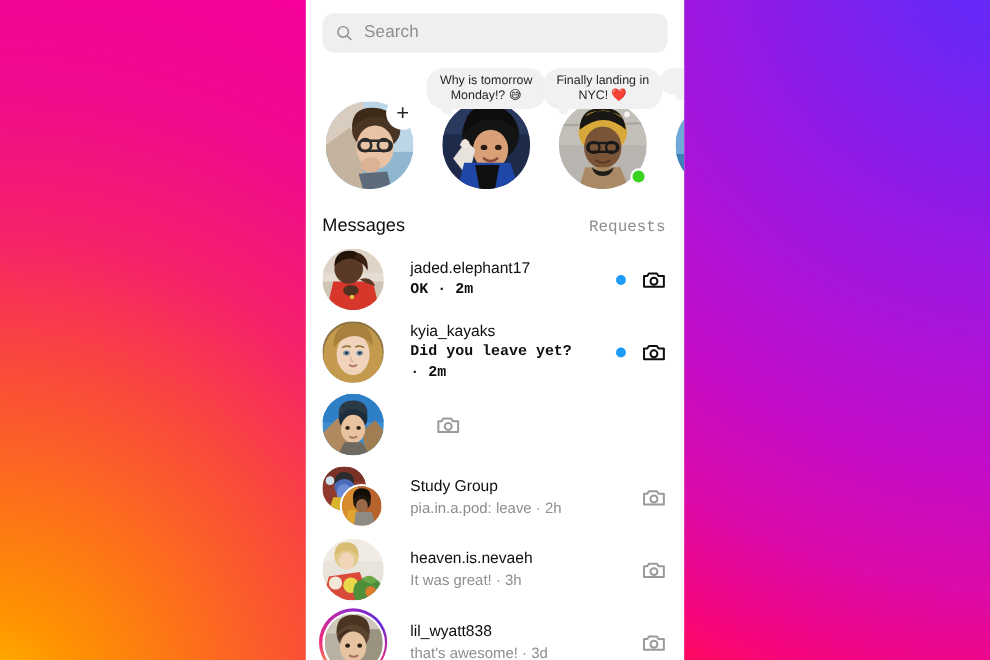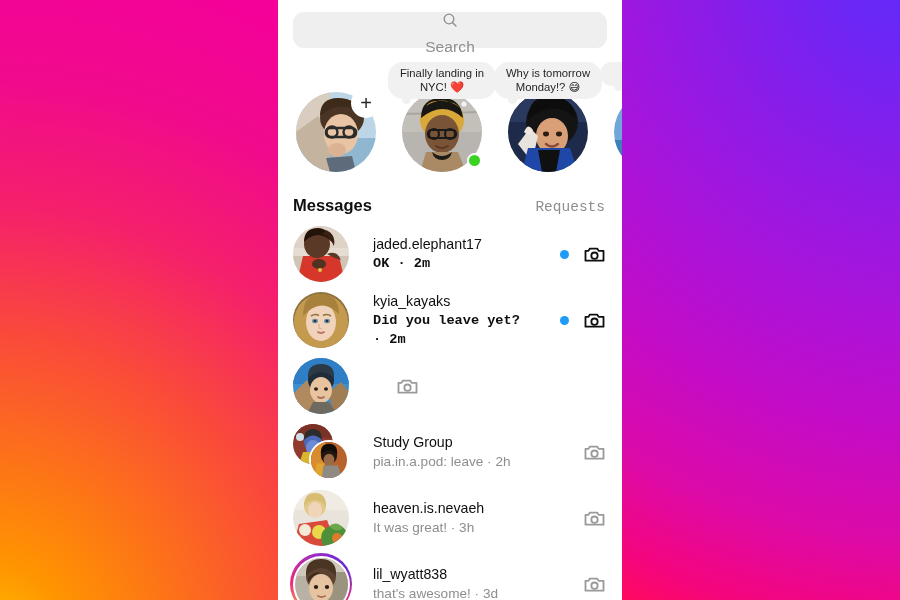--- a/index.html
+++ b/index.html
@@ -27,21 +27,21 @@
     position: absolute;
     left: 278px; top: 0; width: 344px; height: 600px;
     background: #ffffff;
     overflow: hidden;
   }
 
   
   .search-wrap { padding: 12px 15px 0 15px; }
   .search-bar {
     height: 36px; border-radius: 11px; background: #efefef;
-    display: flex; align-items: center; padding: 0 12px; gap: 10px; flex-direction: column;
+    display: flex; align-items: center; padding: 0 12px; gap: 10px;
   }
   .search-bar .mag { width: 16px; height: 16px; flex: 0 0 auto; }
   .search-placeholder {
     font-size: 15.5px; color: #8e8e8e; letter-spacing: .1px;
   }
 
   
   .notes-row {
     display: flex; align-items: flex-start;
     padding: 14px 0 0 12px; gap: 14px;
@@ -76,21 +76,21 @@
     position: absolute; right: 6px; bottom: 4px;
     width: 15px; height: 15px; border-radius: 50%;
     background: #3ad321; border: 2.5px solid #fff; z-index: 4;
   }
 
   
   .messages-header {
     display: flex; align-items: baseline; justify-content: space-between;
     padding: 16px 17px 6px 15px;
   }
-  .messages-title { font-size: 16.5px; font-weight: bold; color: #0f0f0f; }
+  .messages-title { font-size: 16.5px; font-weight: normal; color: #0f0f0f; }
   .requests-link { font-size: 14.5px; color: #8e8e8e; font-family: Liberation Mono, monospace; }
 
   
   .conv-list { padding: 0 0 0 0; }
   .conv-row {
     display: flex; align-items: center;
     padding: 8px 16px 8px 15px; gap: 24px; height: 66px;
   }
   .conv-avatar-wrap { flex: 0 0 auto; width: 56px; height: 56px; position: relative; }
   .conv-avatar {
@@ -159,20 +159,43 @@
             <rect x="0" y="46" width="80" height="34" fill="#8fb7cf"></rect>
             <path d="M0 40 L22 24 L34 40 L34 80 L0 80 Z" fill="#c4b49f"></path>
             <ellipse cx="46" cy="26" rx="22" ry="19" fill="#4a3524"></ellipse>
             <ellipse cx="45" cy="42" rx="17" ry="20" fill="#e8c3a4"></ellipse>
             <path d="M24 24 q20 -18 42 -2 q-6 -16 -24 -16 q-18 0 -18 18 Z" fill="#3e2a19"></path>
             <rect x="30" y="36" width="30" height="9" rx="4" fill="none" stroke="#2b2b2b" stroke-width="2.4"></rect>
             <circle cx="36" cy="40" r="5.5" fill="none" stroke="#2b2b2b" stroke-width="2.4"></circle>
             <circle cx="53" cy="40" r="5.5" fill="none" stroke="#2b2b2b" stroke-width="2.4"></circle>
             <ellipse cx="41" cy="58" rx="9" ry="7" fill="#dcb294"></ellipse>
             <path d="M30 66 L34 80 L60 80 L56 64 Z" fill="#5d6b7a"></path>
+          </svg>
+        </div>
+      </div>
+
+    </div>
+
+    <div class="note-item">
+      <div class="note-bubble">Why is tomorrow Monday!? 😅</div>
+      <div class="note-avatar-wrap">
+        <div class="note-avatar">
+          <svg class="ph" viewBox="0 0 80 80" preserveAspectRatio="xMidYMid slice">
+            <rect width="80" height="80" fill="#1d2a4a"></rect>
+            <rect x="0" y="0" width="80" height="30" fill="#2a3a5e"></rect>
+            <ellipse cx="44" cy="30" rx="26" ry="25" fill="#141414"></ellipse>
+            <ellipse cx="44" cy="44" rx="16" ry="18" fill="#d9a077"></ellipse>
+            <path d="M20 28 q24 -22 48 -2 q-4 -22 -26 -22 q-22 0 -22 24 Z" fill="#0d0d0d"></path>
+            <ellipse cx="38" cy="42" rx="3" ry="2.4" fill="#2b1b10"></ellipse>
+            <ellipse cx="51" cy="42" rx="3" ry="2.4" fill="#2b1b10"></ellipse>
+            <path d="M38 52 q6 5 12 0" stroke="#8c4a3a" stroke-width="2.4" fill="none" stroke-linecap="round"></path>
+            <path d="M10 52 L22 36 L30 44 L24 70 Z" fill="#e8e2dc"></path>
+            <path d="M16 40 q4 -10 9 -2 q-3 8 -9 2 Z" fill="#f0e8e0"></path>
+            <path d="M14 80 L20 56 L62 56 L70 80 Z" fill="#1f47a8"></path>
+            <path d="M30 58 L34 80 L48 80 L52 58 Z" fill="#101010"></path>
           </svg>
         </div>
       </div>
 
     </div>
 
     <div class="note-item">
       <div class="note-bubble">Finally landing in NYC! ❤️</div>
       <div class="note-avatar-wrap">
         <div class="online-dot"></div>
@@ -192,43 +215,20 @@
             <path d="M34 54 q6 4 12 0" stroke="#5c3a24" stroke-width="2" fill="none" stroke-linecap="round"></path>
             <path d="M18 80 L24 60 L56 60 L64 80 Z" fill="#a98a64"></path>
             <path d="M30 60 q10 8 20 0 q-2 8 -10 8 q-8 0 -10 -8 Z" fill="#1e1c19"></path>
           </svg>
         </div>
       </div>
 
     </div>
 
     <div class="note-item">
-      <div class="note-bubble">Why is tomorrow Monday!? 😅</div>
-      <div class="note-avatar-wrap">
-        <div class="note-avatar">
-          <svg class="ph" viewBox="0 0 80 80" preserveAspectRatio="xMidYMid slice">
-            <rect width="80" height="80" fill="#1d2a4a"></rect>
-            <rect x="0" y="0" width="80" height="30" fill="#2a3a5e"></rect>
-            <ellipse cx="44" cy="30" rx="26" ry="25" fill="#141414"></ellipse>
-            <ellipse cx="44" cy="44" rx="16" ry="18" fill="#d9a077"></ellipse>
-            <path d="M20 28 q24 -22 48 -2 q-4 -22 -26 -22 q-22 0 -22 24 Z" fill="#0d0d0d"></path>
-            <ellipse cx="38" cy="42" rx="3" ry="2.4" fill="#2b1b10"></ellipse>
-            <ellipse cx="51" cy="42" rx="3" ry="2.4" fill="#2b1b10"></ellipse>
-            <path d="M38 52 q6 5 12 0" stroke="#8c4a3a" stroke-width="2.4" fill="none" stroke-linecap="round"></path>
-            <path d="M10 52 L22 36 L30 44 L24 70 Z" fill="#e8e2dc"></path>
-            <path d="M16 40 q4 -10 9 -2 q-3 8 -9 2 Z" fill="#f0e8e0"></path>
-            <path d="M14 80 L20 56 L62 56 L70 80 Z" fill="#1f47a8"></path>
-            <path d="M30 58 L34 80 L48 80 L52 58 Z" fill="#101010"></path>
-          </svg>
-        </div>
-      </div>
-
-    </div>
-
-    <div class="note-item">
       <div class="note-bubble">Gar w</div>
       <div class="note-avatar-wrap">
         <div class="note-avatar">
           <svg class="ph" viewBox="0 0 80 80" preserveAspectRatio="xMidYMid slice">
             <rect width="80" height="80" fill="#6fa8d6"></rect>
             <rect x="0" y="48" width="80" height="32" fill="#3f7fb8"></rect>
             <ellipse cx="42" cy="34" rx="26" ry="28" fill="#2b1a12"></ellipse>
             <ellipse cx="40" cy="46" rx="18" ry="20" fill="#c98f66"></ellipse>
             <path d="M14 34 q26 -26 54 -4 q-4 -26 -28 -26 q-26 0 -26 30 Z" fill="#1d120b"></path>
             <rect x="24" y="40" width="34" height="9" rx="4" fill="#1a1a1a"></rect>

